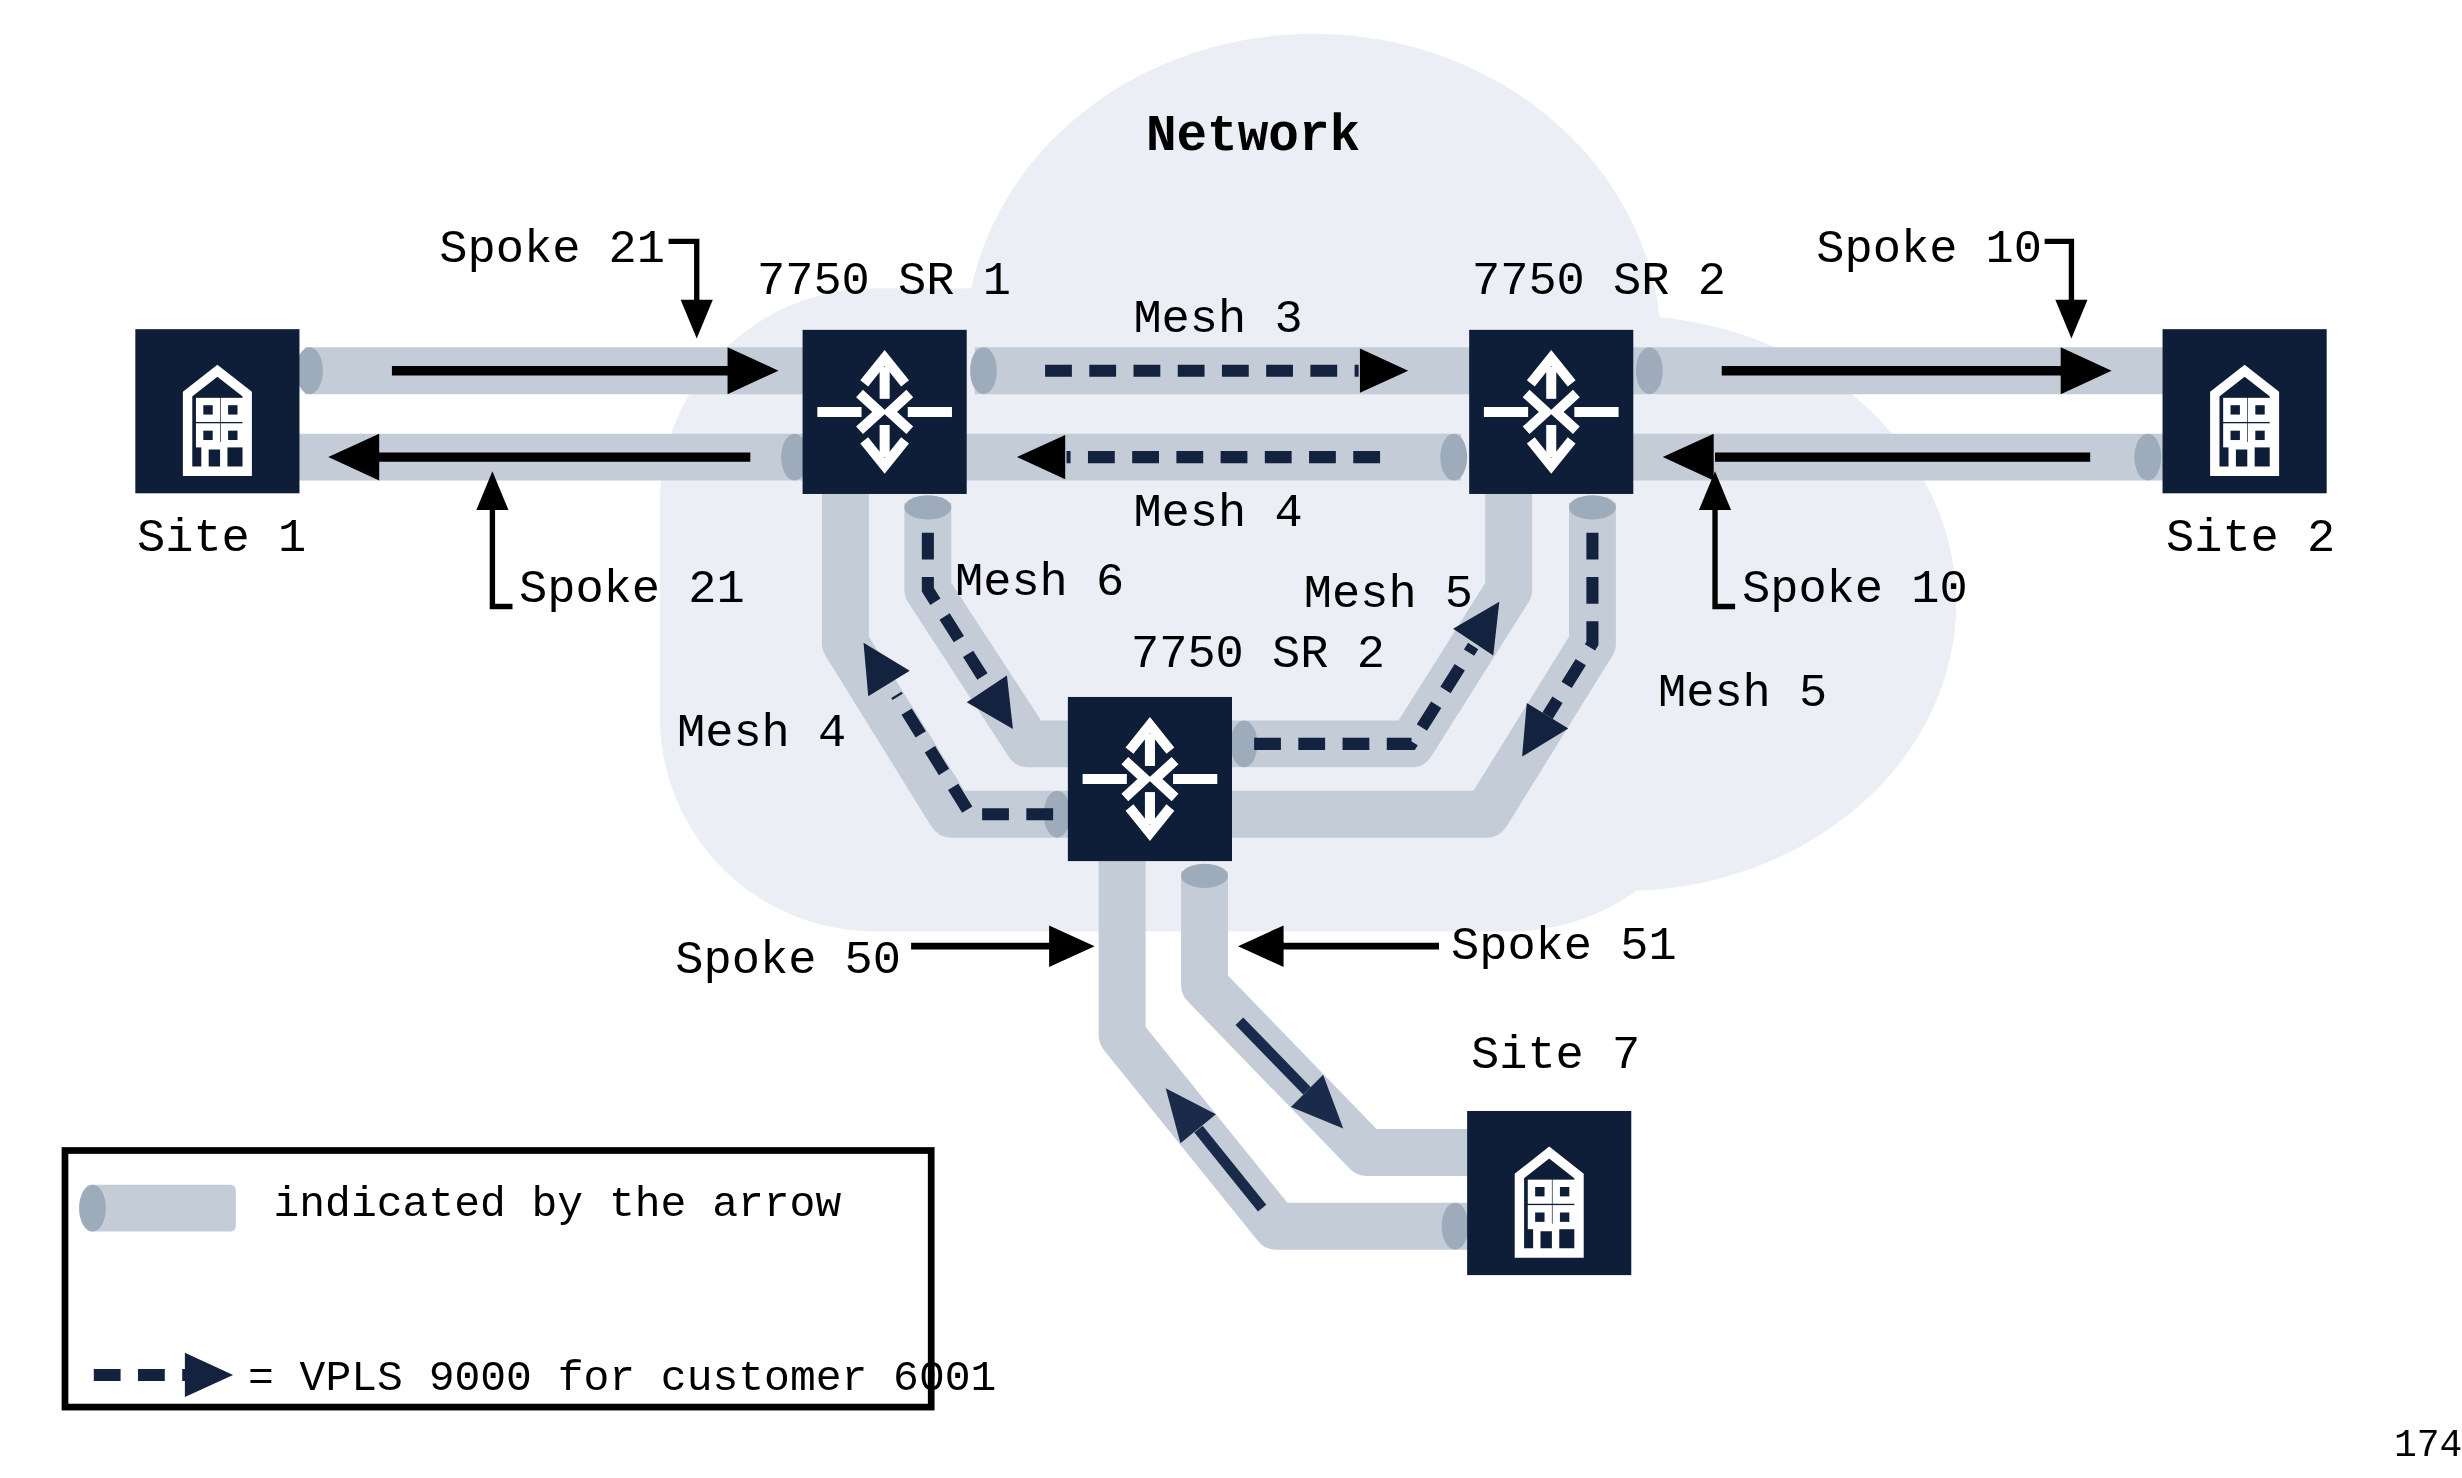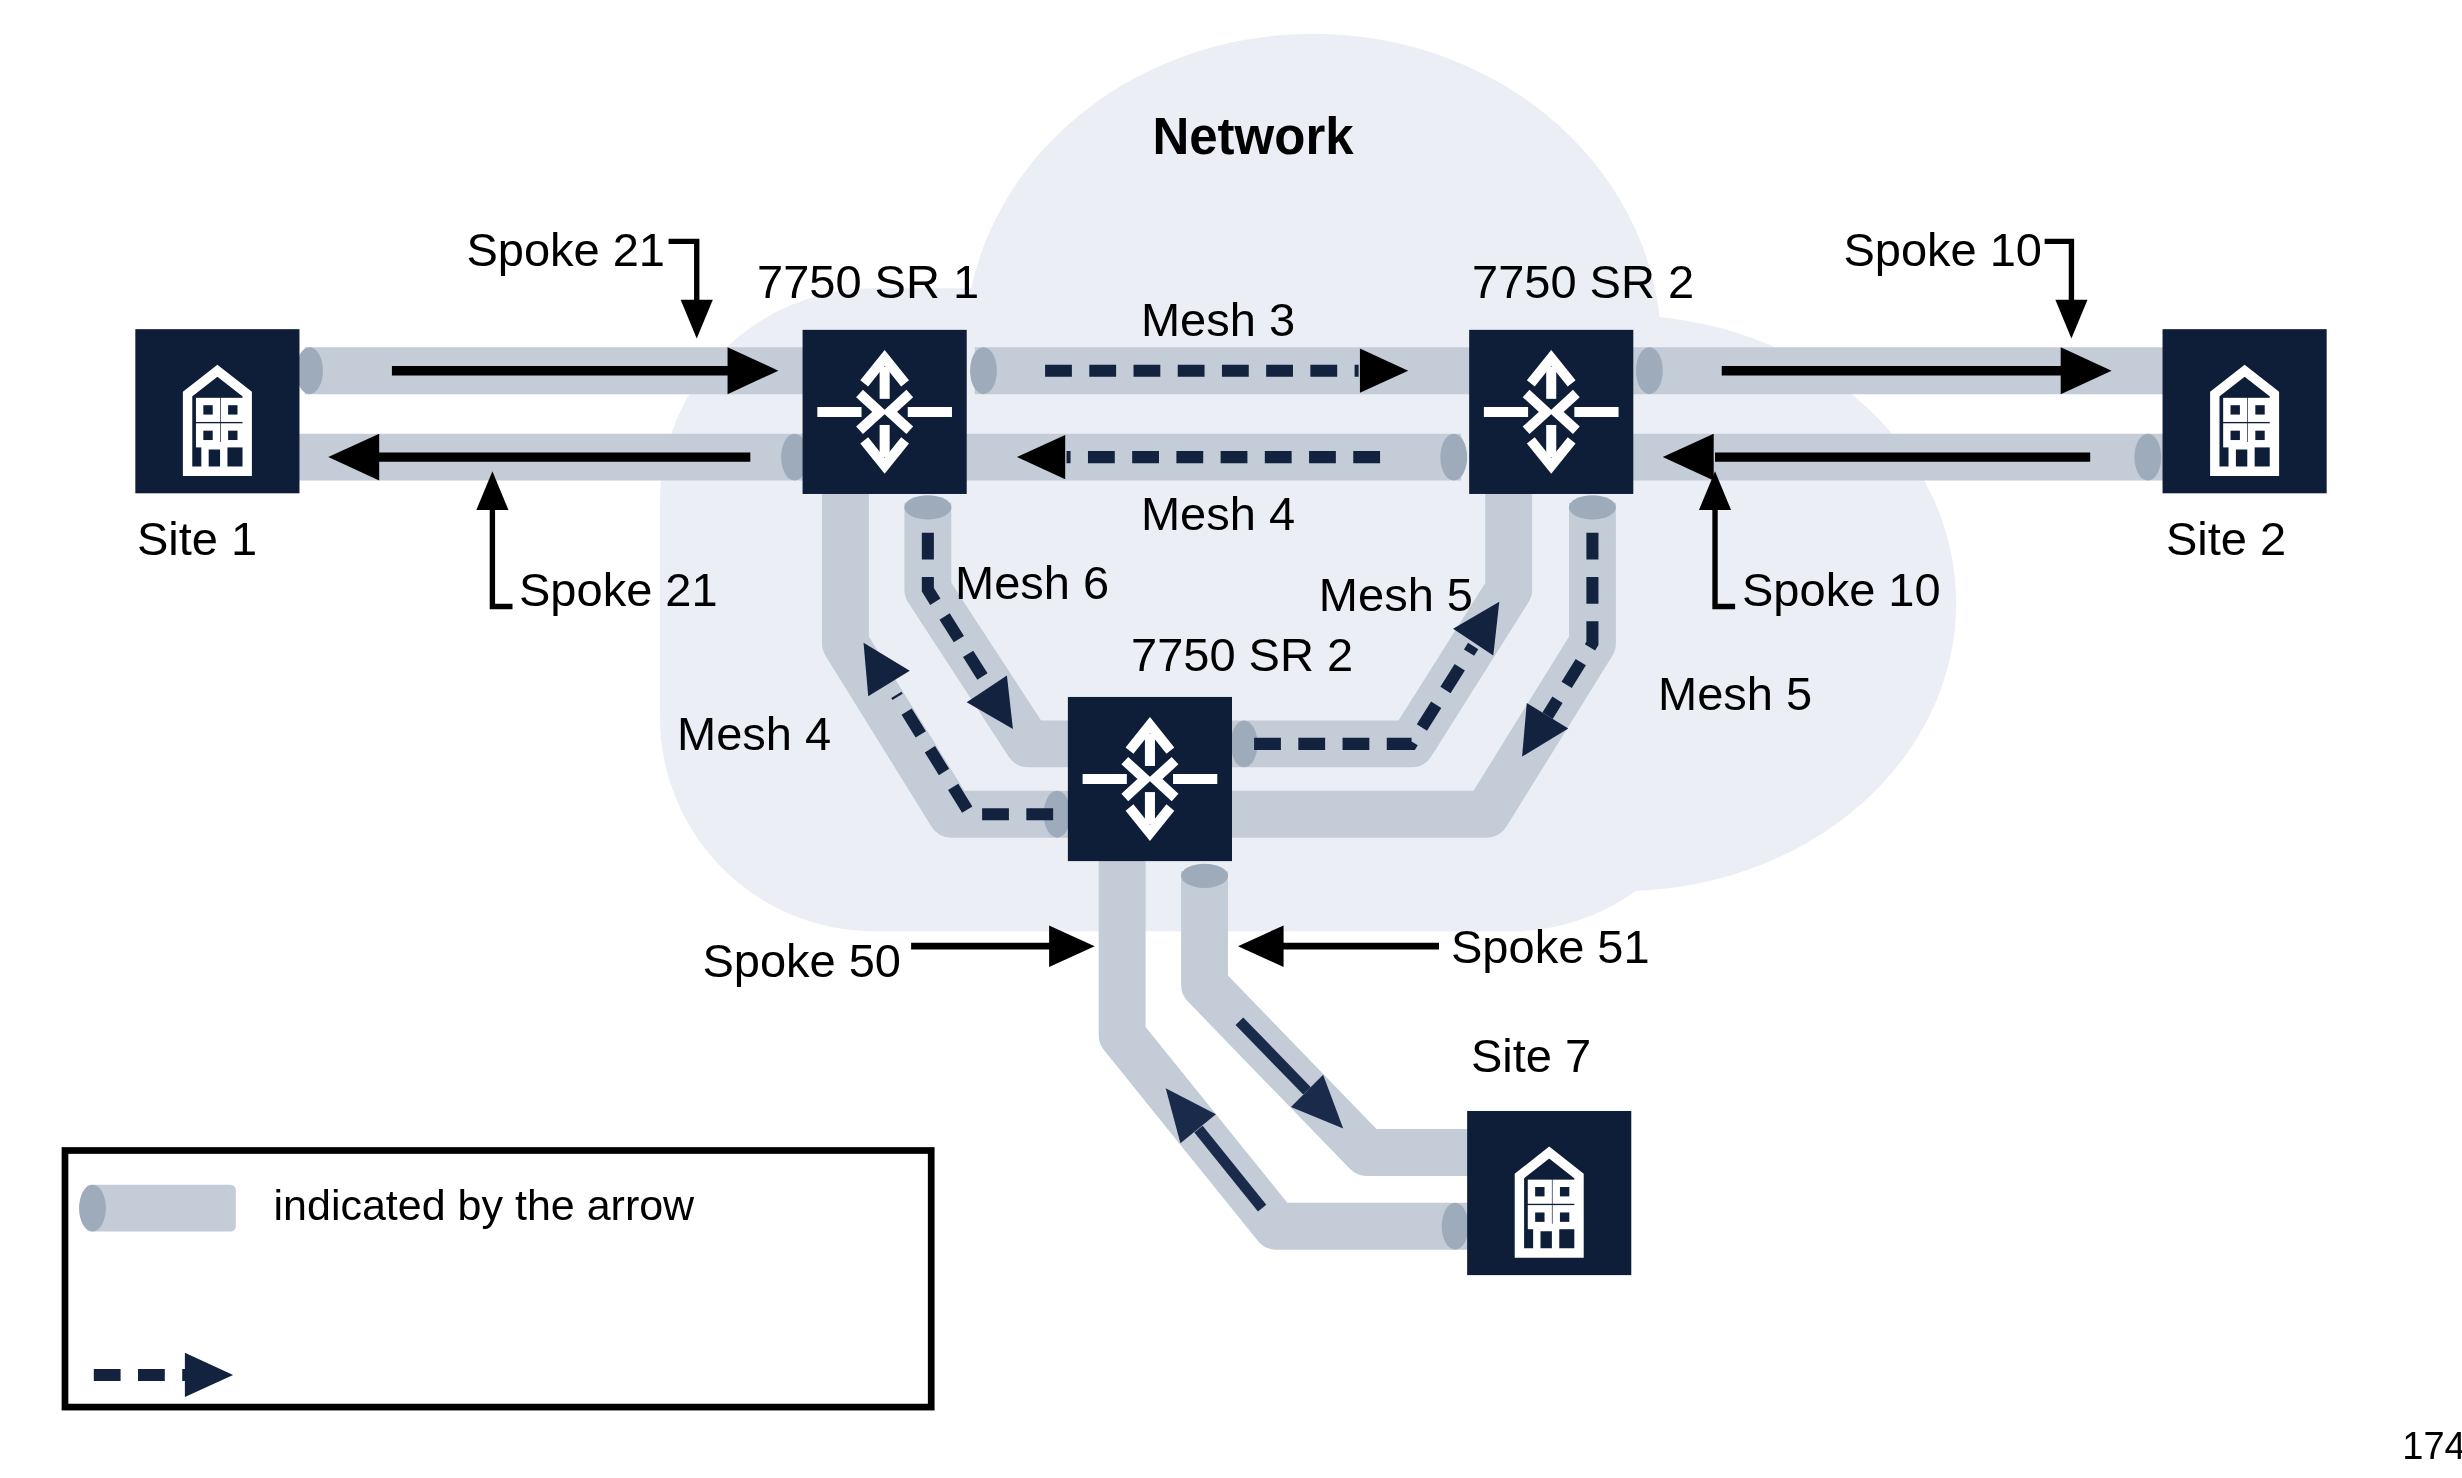--- a/index.html
+++ b/index.html
@@ -1,17 +1,17 @@
 <!DOCTYPE html>
 <html style="font-size:10.7px"><head>
 <meta charset="utf-8">
 <style>
   html,body{margin:0;padding:0;background:#fff;}
   #stage{position:relative;width:2462px;height:1479px;background:#fff;overflow:hidden;
-         font-family:Liberation Sans, sans-serif;}
+         font-family:Liberation Mono, monospace;}
   #stage svg.layer{position:absolute;left:0;top:0;}
   .lbl{position:absolute;font-size:47px;line-height:47px;color:#000;white-space:nowrap;}
   .lbl.small{font-size:43px;line-height:52px;}
   .lbl.bold{font-weight:bold;font-size:51px;}
   .lbl.fig{font-size:38px;line-height:38px;}
   .r{transform:translateX(-100%);}
   .c{transform:translateX(-50%);}
   .legend-text div{white-space:nowrap;}
   .legend-text .cont{padding-left:25.5px;}
 </style>
@@ -216,17 +216,18 @@
 <div class="lbl" style="left:677px;top:710px;">Mesh 4</div>
 <div class="lbl r" style="left:1473px;top:571px;">Mesh 5</div>
 <div class="lbl" style="left:1658px;top:670px;">Mesh 5</div>
 
 <div class="lbl r" style="left:901px;top:923px;margin-top:14px;">Spoke 50</div>
 <div class="lbl" style="left:1451px;top:923px;">Spoke 51</div>
 
 <div class="lbl small legend-text" style="left:248px;top:1179px;">
   <div class="cont">indicated by the arrow</div>
 </div>
+<div class="lbl small" style="left:248px;top:1353px;">= VPLS 9000 for customer 6001</div>
 
 <div class="lbl fig r" style="left:2460px;top:1427px;margin-left:48px;">17438</div>
 
 </div>
 
 
 </body></html>

